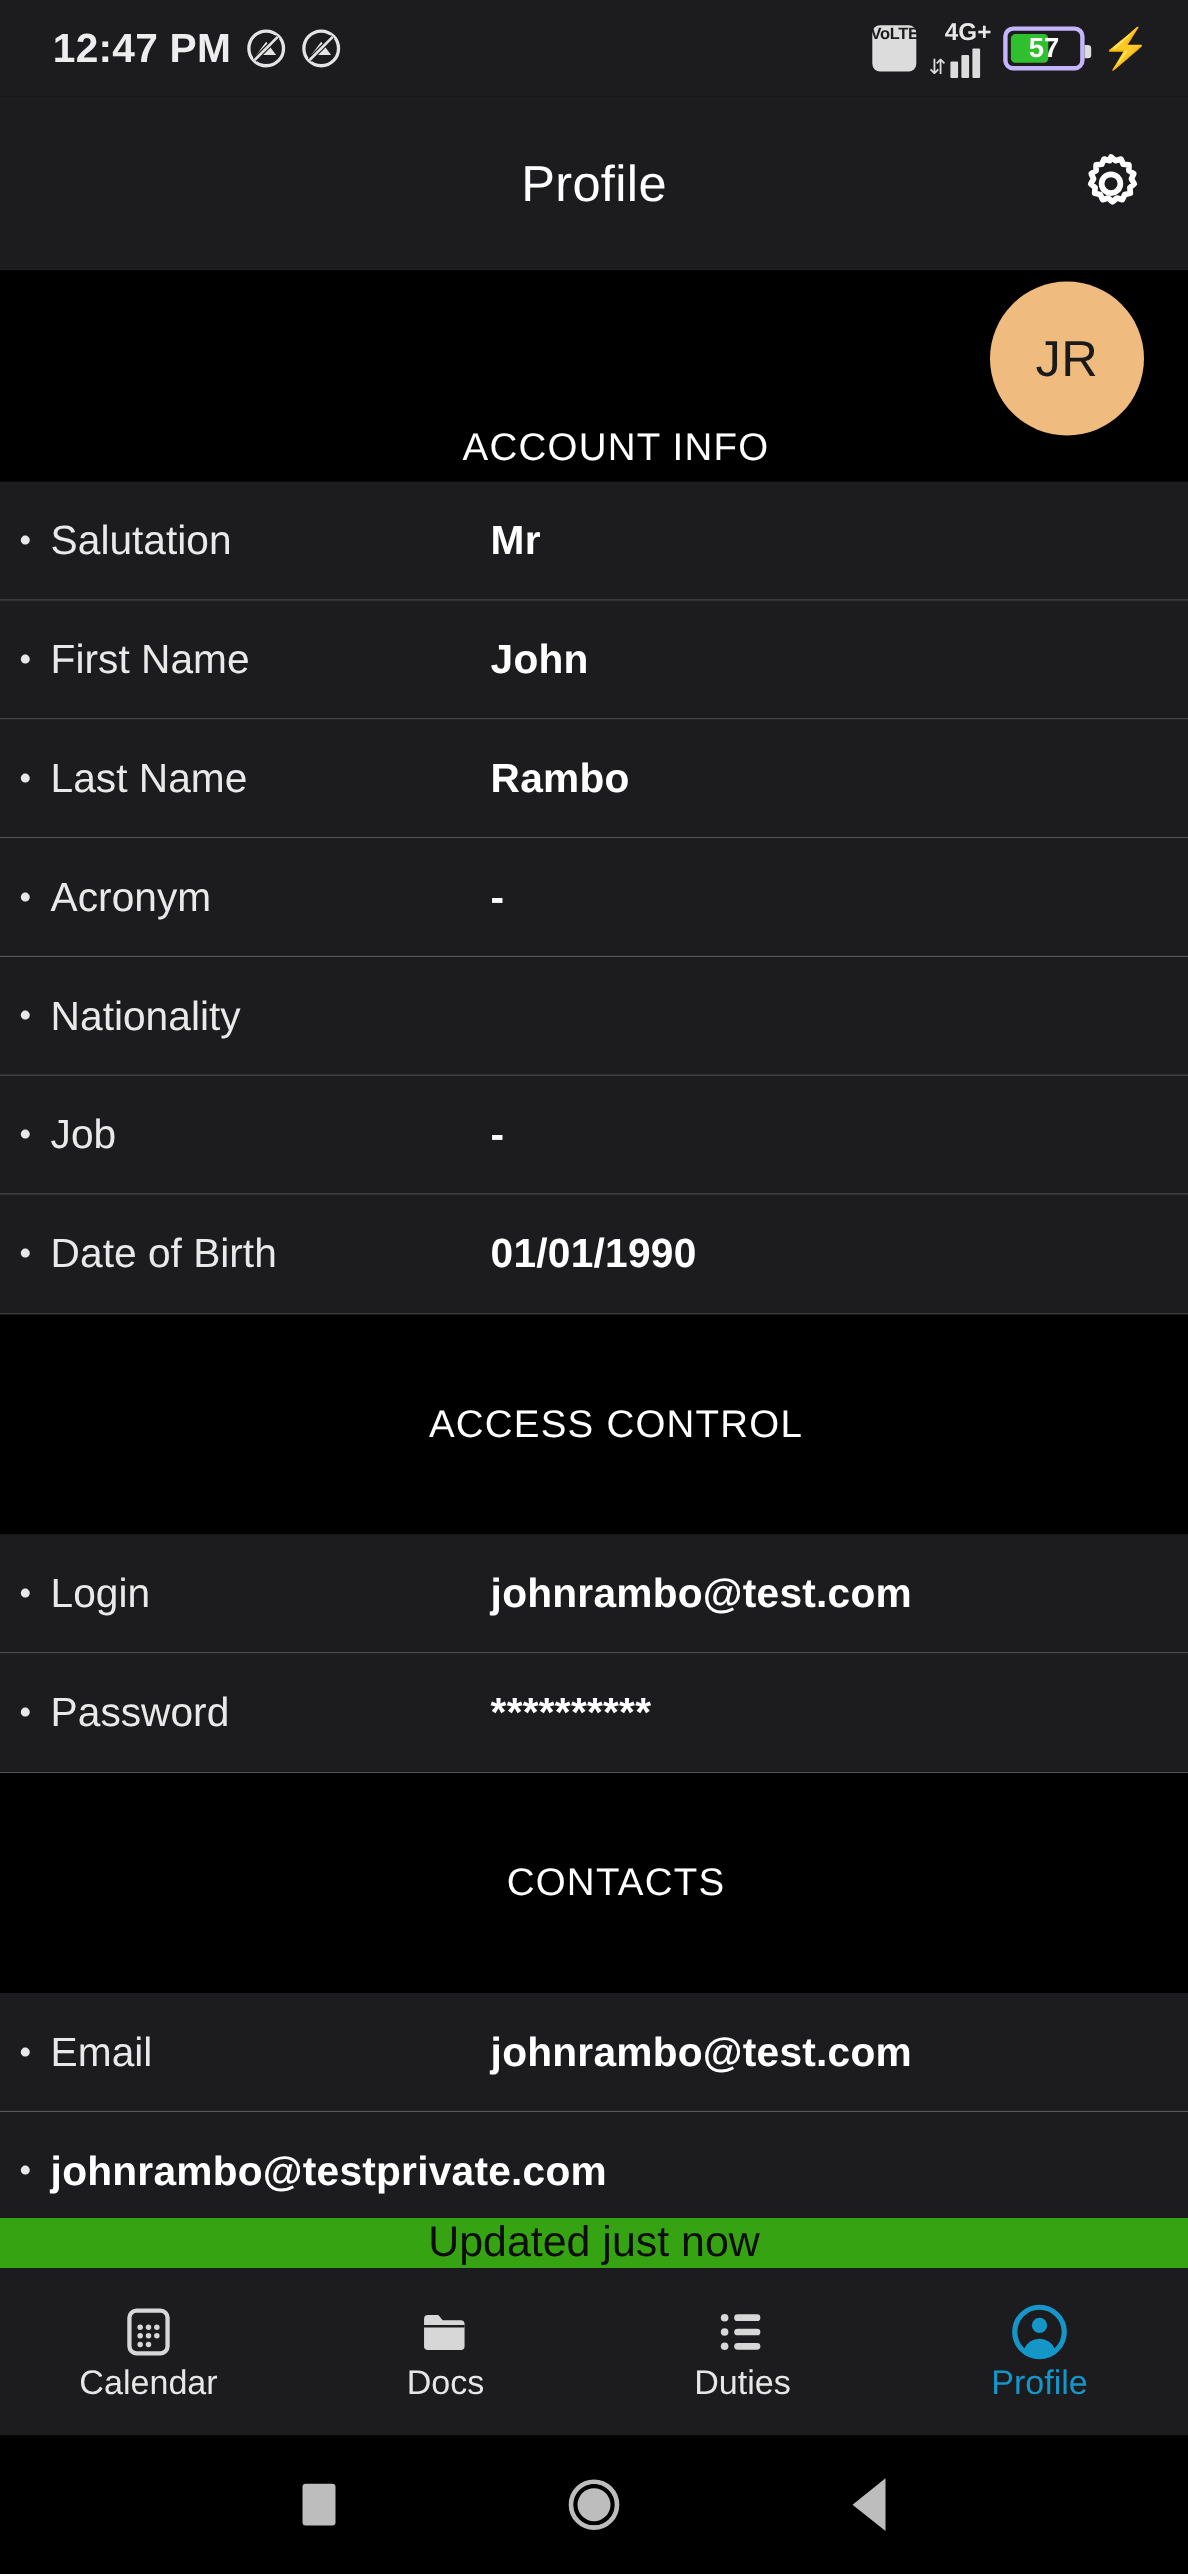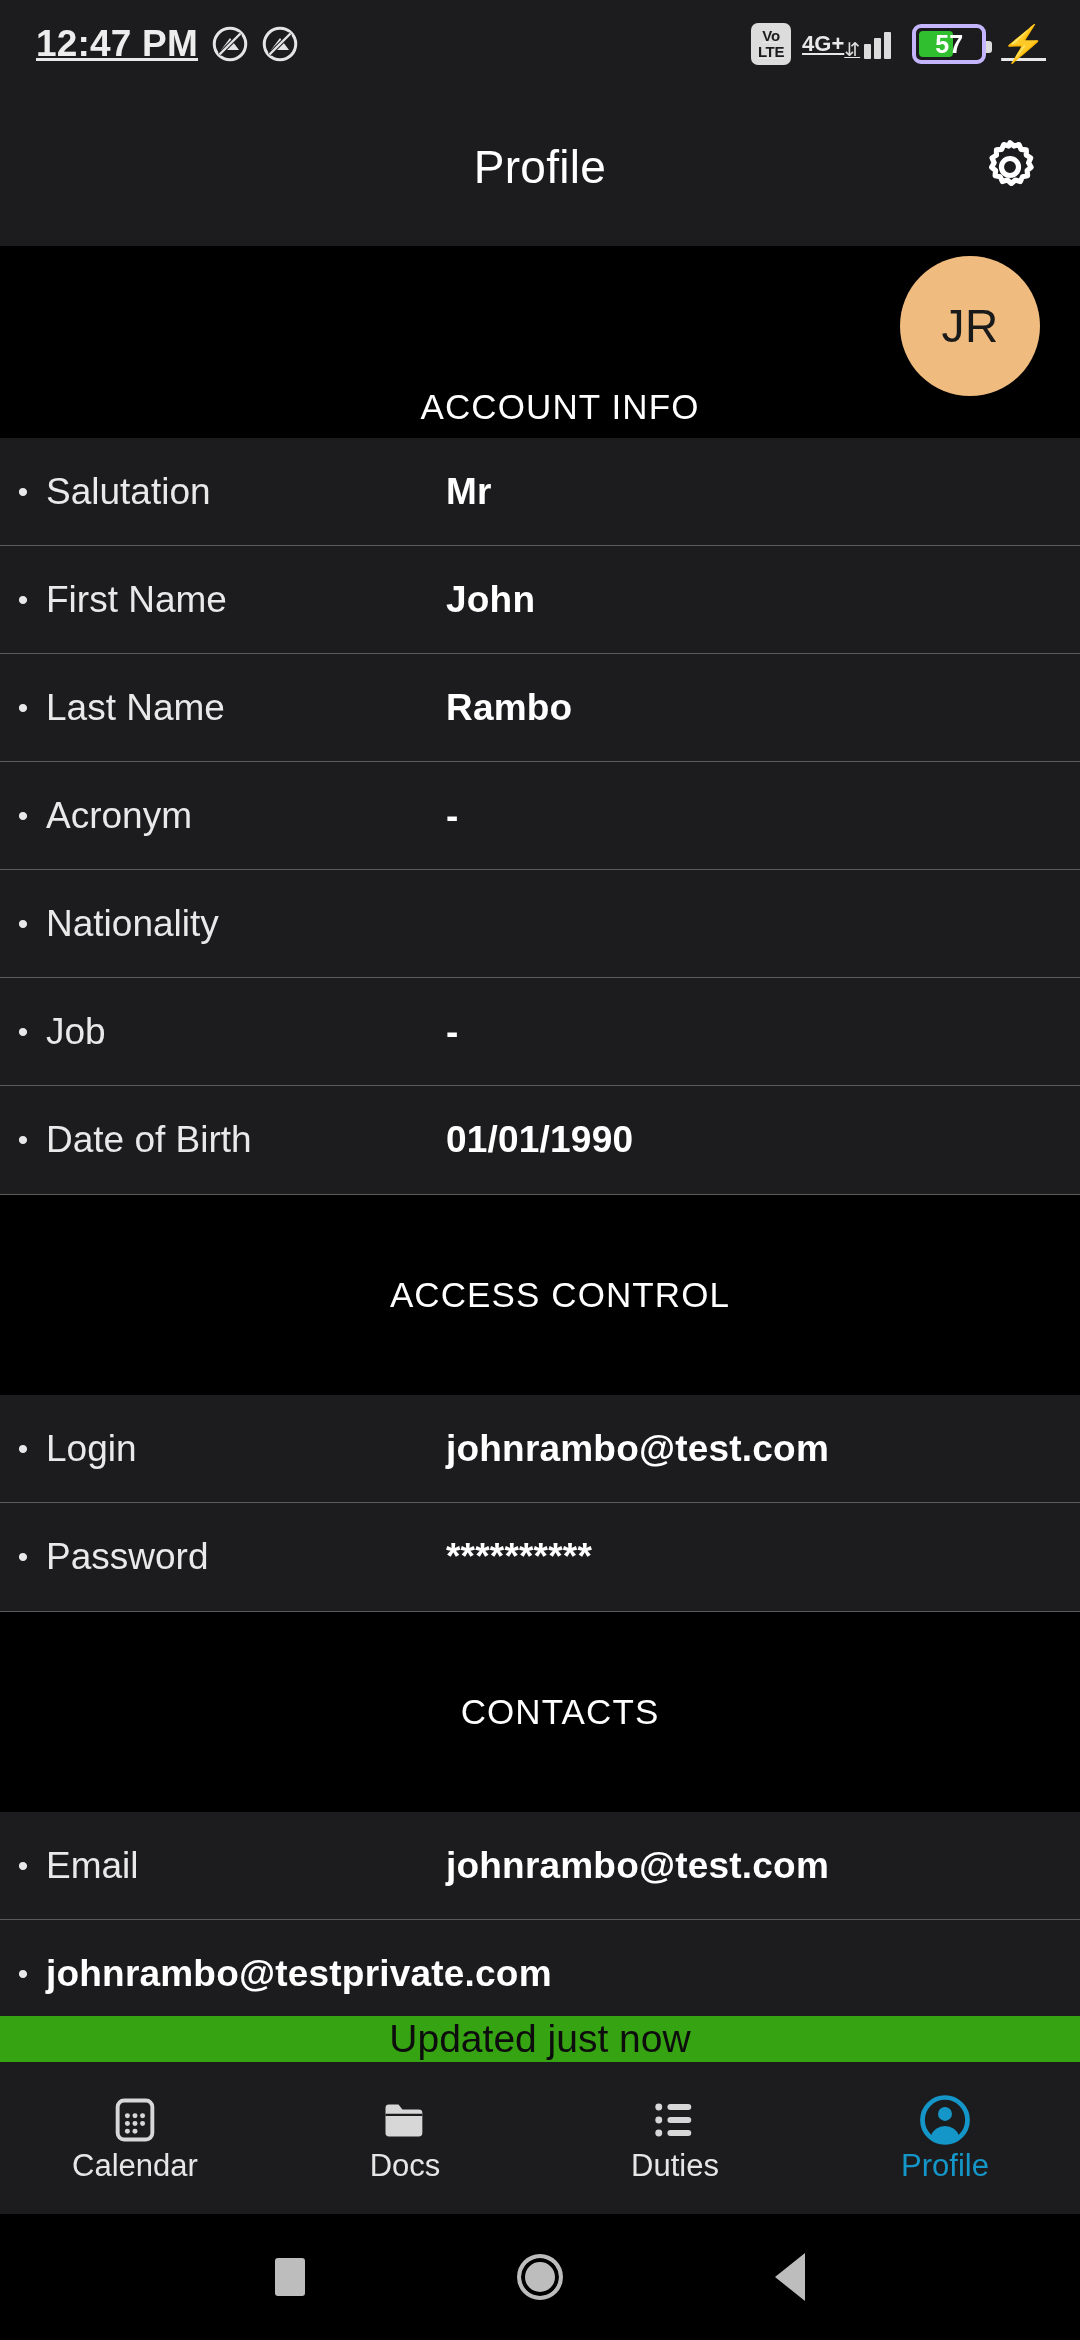--- a/index.html
+++ b/index.html
@@ -14,40 +14,39 @@
     width: 1080px; height: 2340px;
     background: #000;
     display: flex; flex-direction: column;
   }
 
   
   .statusbar {
     height: 88px; flex: 0 0 88px;
     background: #1c1c1e;
     display: flex; align-items: center;
-    padding: 0 34px 0 36px;
+    padding: 0 34px 0 48px;
     color: #e8e8e8;
-    text-decoration: underline;
   }
   .sb-left { display: flex; align-items: center; gap: 14px; }
   .sb-time { font-size: 37px; font-weight: 700; letter-spacing: .2px; color: #ededed; }
   .sb-right { margin-left: auto; display: flex; align-items: center; gap: 11px; }
 
   .mute-icon { width: 36px; height: 36px; display:block; }
 
   .volte {
     width: 40px; height: 42px;
     border-radius: 7px;
     background: #dcdcdc; color: #1c1c1e;
-    display: flex; flex-direction: column;
-    align-items: center; justify-content: center;
+    display: flex; 
+    align-items: flex-start; justify-content: center;
     font-size: 15px; font-weight: 700; line-height: 16px;
     letter-spacing: -.3px;
   }
-  .net-group { display:flex; flex-direction: row; align-items: center; }
+  .net-group { display:flex; flex-direction: column; align-items: flex-end; }
   .net-label { font-size: 22px; font-weight: 700; color: #e8e8e8; line-height: 22px; margin-bottom: 1px; }
   .net-bars { display: flex; align-items: flex-end; gap: 3px; height: 30px; }
   .net-bars i { display:block; width: 7px; background: #dcdcdc; border-radius: 1px; }
   .net-bars i:nth-child(1){ height: 9px; }
   .net-bars i:nth-child(2){ height: 15px; }
   .net-bars i:nth-child(3){ height: 21px; }
   .net-bars i:nth-child(4){ height: 27px; }
   .arrows { font-size: 19px; color: #dcdcdc; line-height: 19px; align-self: flex-end; margin-right: 1px;}
 
   .battery {

